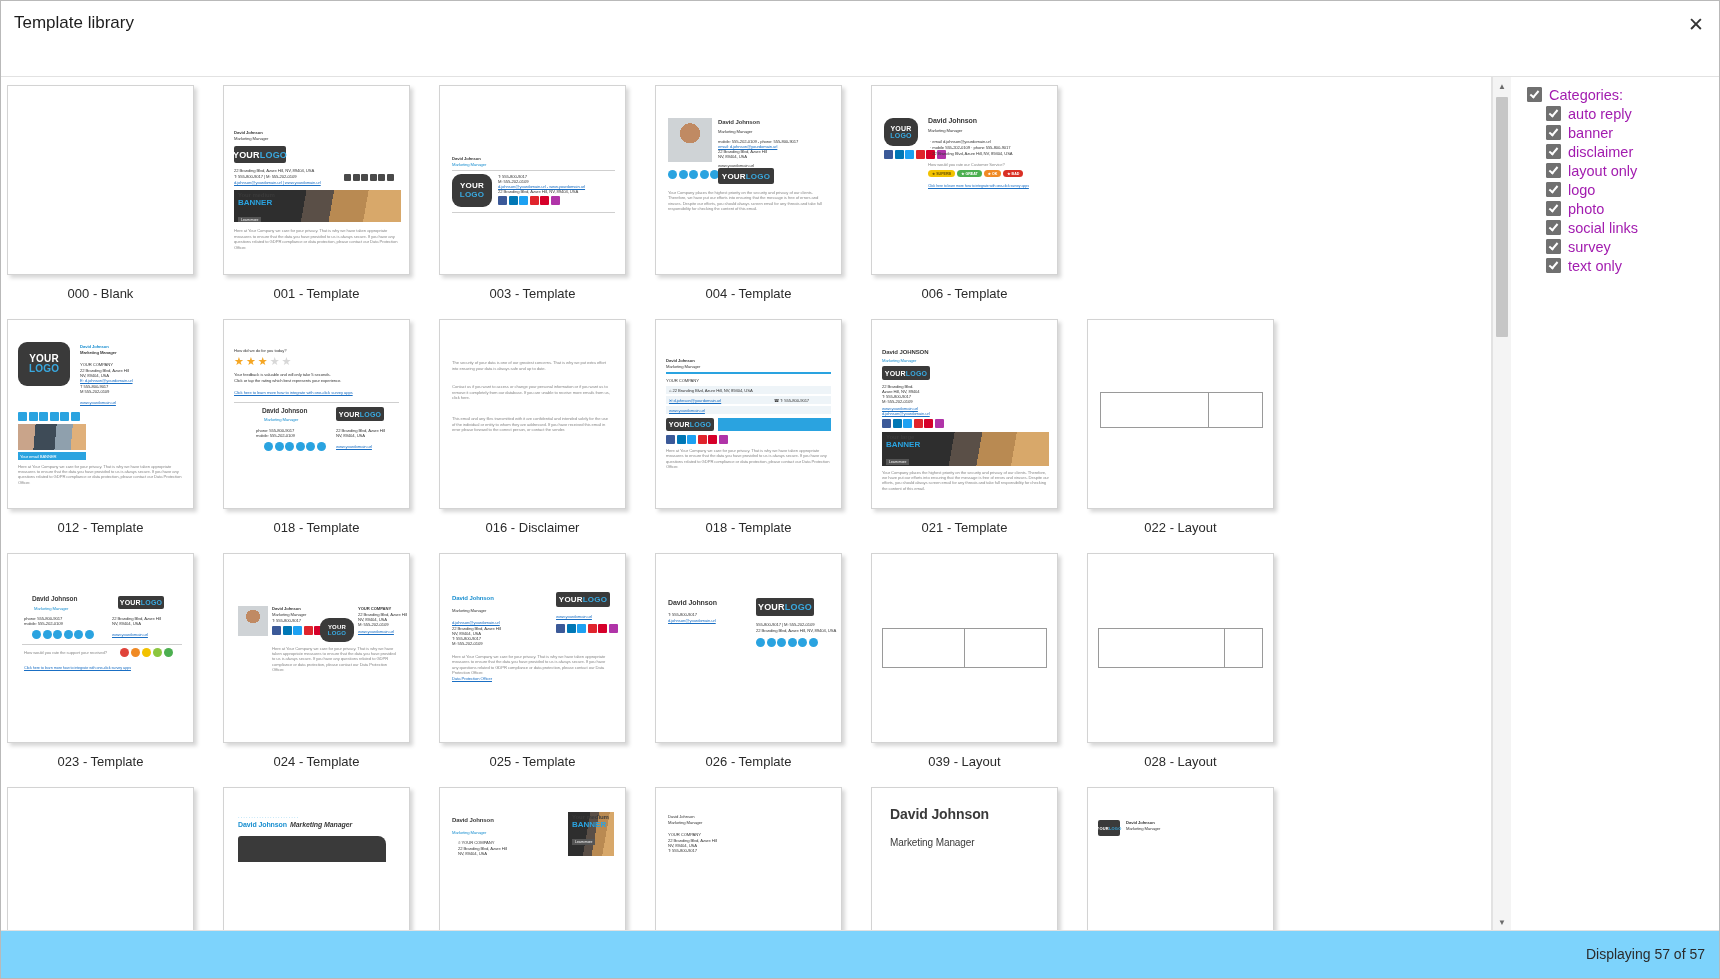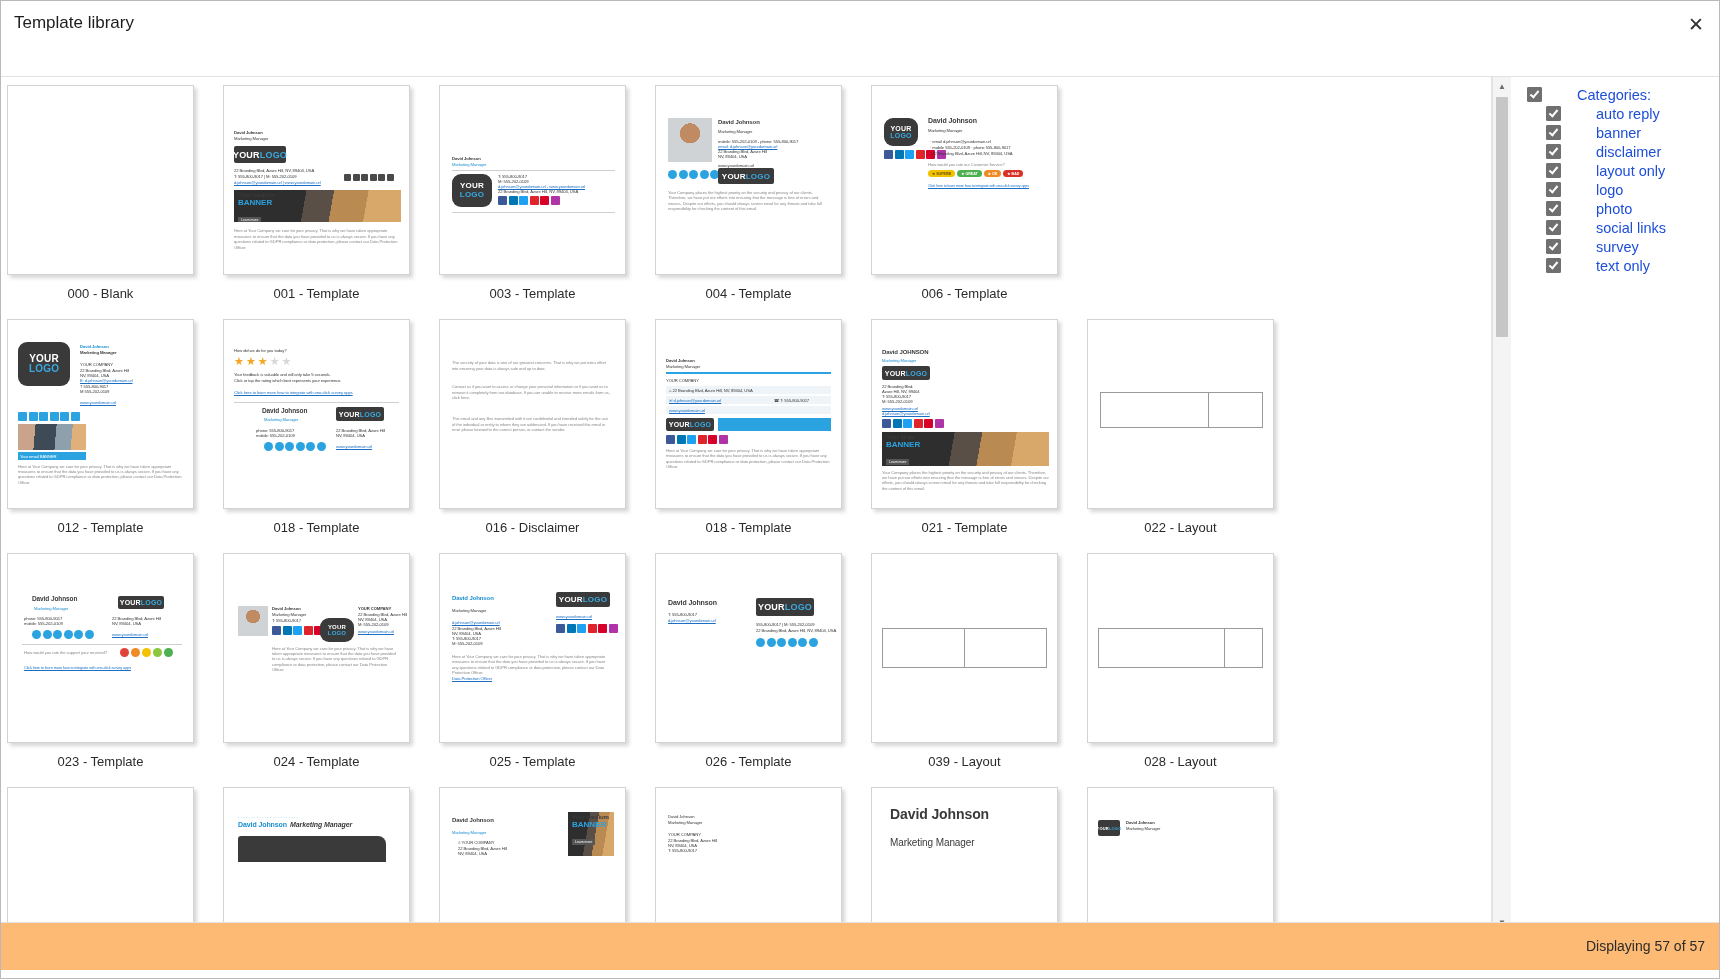--- a/index.html
+++ b/index.html
@@ -195,23 +195,22 @@
   .cats {
     flex: 1;
     padding: 8px 0 0 16px;
     background: #ffffff;
   }
   .cat-row {
     display:flex; align-items:center;
     height: 19px;
     margin-bottom: 0px;
     font-size: 14.5px;
-    color: #1d4ed8;
+    color: #a21caf;
     cursor: pointer;
-    gap: 28px;
   }
   .cat-row.child { padding-left: 19px; }
   .cb {
     width: 13px; height: 13px;
     border: 1px solid #707070;
     background: #ffffff;
     margin-right: 7px;
     position: relative;
     flex: none;
     border-radius: 1px;
@@ -223,24 +222,24 @@
     left:4px; top:1px;
     width:3px; height:7px;
     border:solid #ffffff;
     border-width: 0 2px 2px 0;
     transform: rotate(40deg);
   }
 
   
   .ftr {
     position: absolute;
-    left: 0; right: 0; bottom: 8px;
+    left: 0; right: 0; bottom: 0;
     height: 47px;
     border-top: 1px solid #e2e2e2;
-    background: #fdba74;
+    background: #7dd3fc;
   }
   .ftr-status {
     position: absolute;
     right: 14px; top: 15px;
     font-size: 14px;
     color: #2b2b2b;
   }
 </style>
 </head>
 <body>

